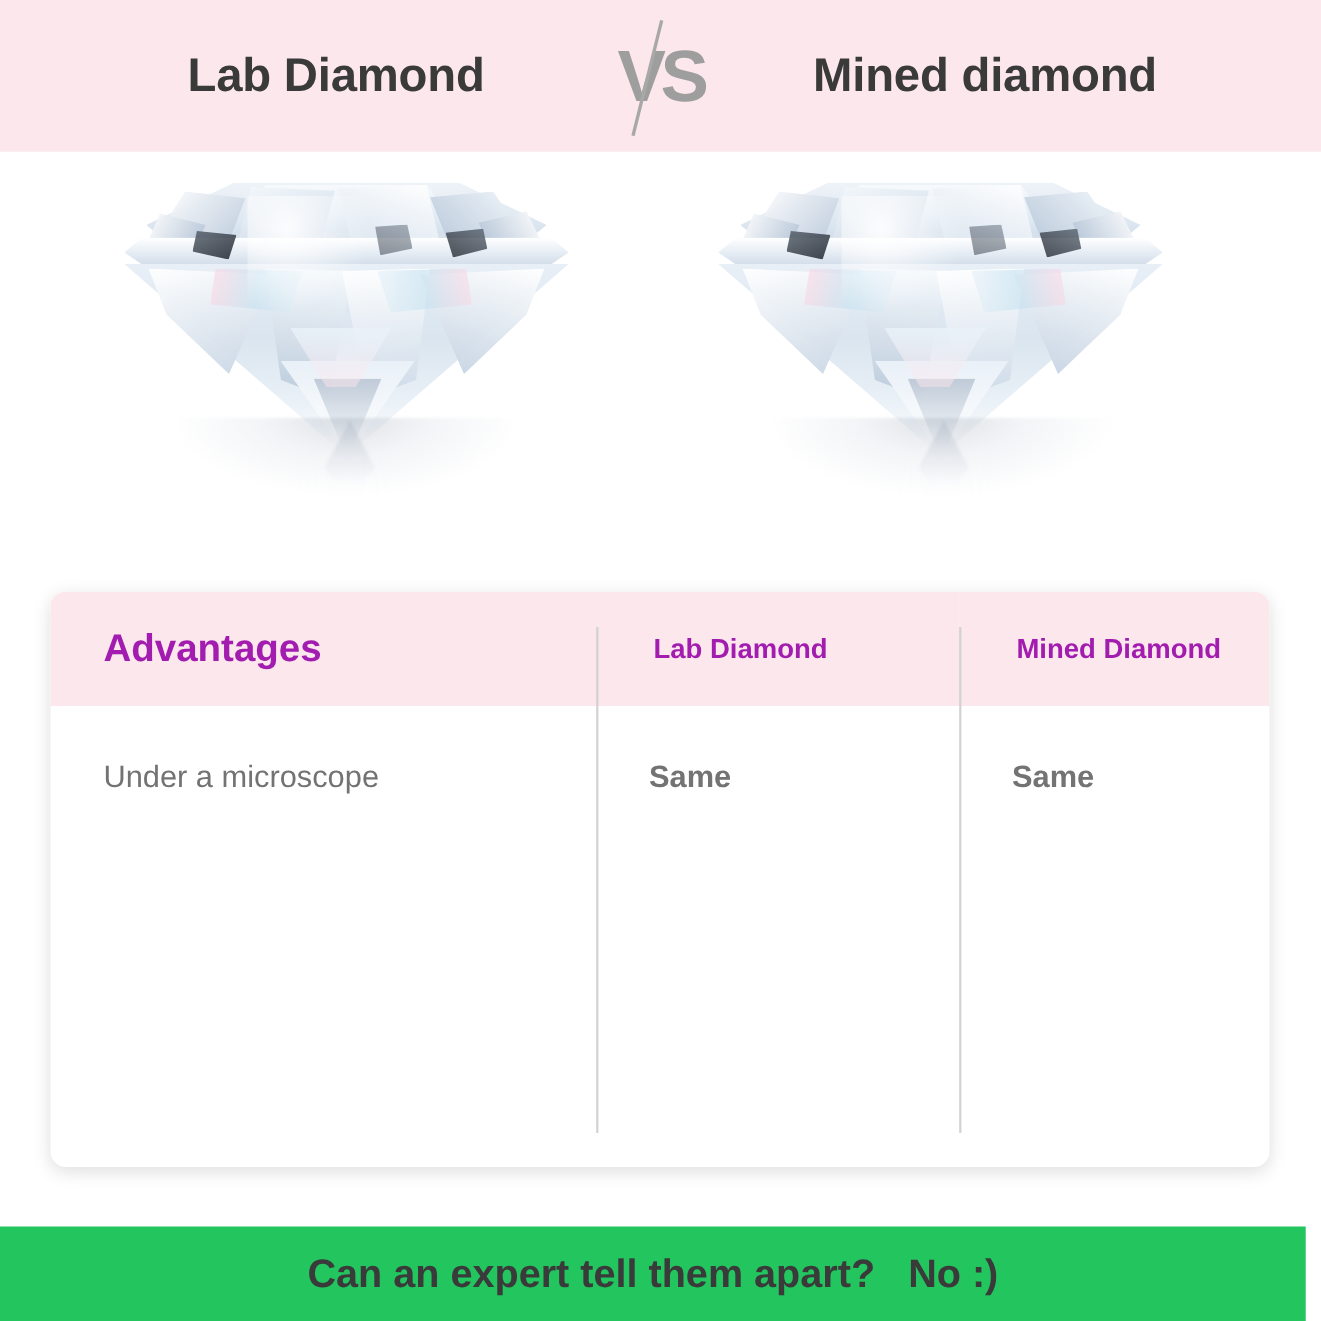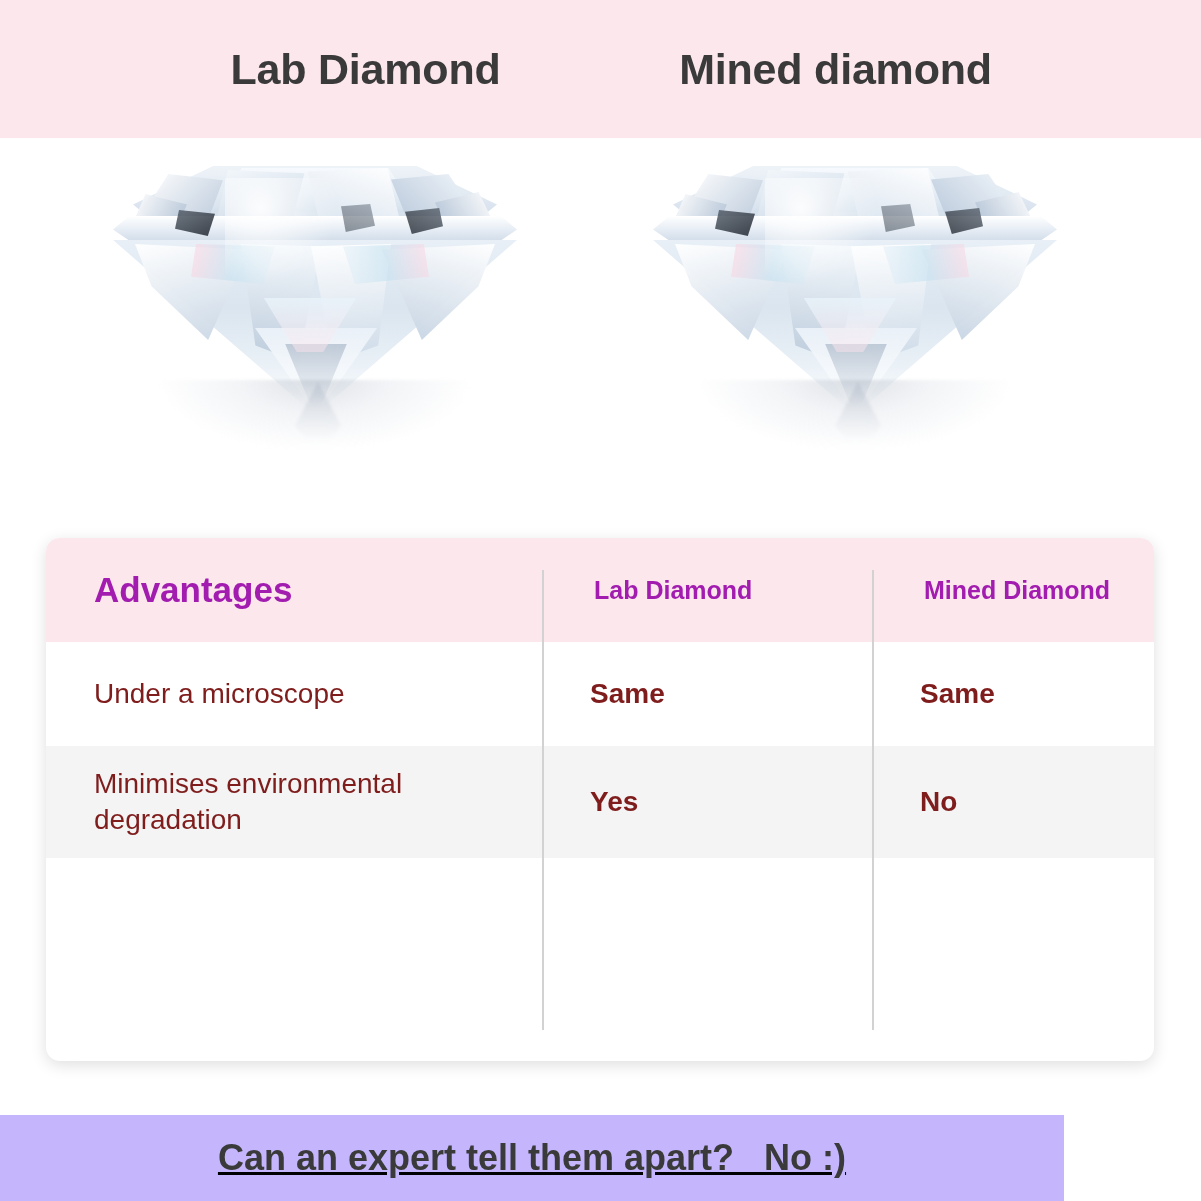--- a/index.html
+++ b/index.html
@@ -253,23 +253,23 @@
   }
   .th-adv { font-size: 35px; }
   .th-lab, .th-min { font-size: 25px; padding-left: 52px !important; }
 
   .table tbody tr { background: #ffffff; }
   .table tbody tr.alt { background: #f4f4f4; }
 
   .table tbody td {
     height: 104px;
     vertical-align: middle;
-    padding: 0 0 0 48px;
+    padding: 12px 0 0 48px;
     font-size: 28px;
-    color: #7f1d1d;
+    color: #737373;
     line-height: 1.28;
   }
   .table tbody tr.tall td { height: 112px; }
 
   td.val {
     padding-left: 52px;
     font-weight: bold;
     font-size: 28px;
   }
   .pos { color: #5fa614; }
@@ -285,44 +285,47 @@
     pointer-events: none;
   }
   .vdiv.one { left: 496px; }
   .vdiv.two { left: 826px; }
 
   
   .footer-band {
     position: absolute;
     left: 0;
     top: 1115px;
-    width: 1064px;
+    width: 1187px;
     height: 86px;
-    background: #c4b5fd;
+    background: #22c55e;
     display: flex;
     align-items: center;
     justify-content: center;
-    text-decoration: underline;
   }
   .footer-text {
     font-size: 36px;
     font-weight: bold;
     color: #3a3a3a;
     white-space: pre;
   }
 </style>
 </head>
 <body>
 
 <div class="header-band">
   <div class="header-inner">
     <div class="hdr-left">
       <span class="hdr-title">Lab Diamond</span>
     </div>
 
+    <div class="vs-wrap">
+      <span class="vs-text">VS</span>
+      <span class="vs-slash"></span>
+    </div>
 
     <div class="hdr-right">
       <span class="hdr-title">Mined diamond</span>
     </div>
   </div>
 </div>
 
 <div class="diamond-area">
 
   <div class="diamond-slot left">
@@ -398,25 +401,20 @@
         <th class="th-lab">Lab Diamond</th>
         <th class="th-min">Mined Diamond</th>
       </tr>
     </thead>
     <tbody>
       <tr>
         <td>Under a microscope</td>
         <td class="val pos">Same</td>
         <td class="val pos">Same</td>
       </tr>
-      <tr class="alt tall">
-        <td>Minimises environmental degradation</td>
-        <td class="val pos">Yes</td>
-        <td class="val neg">No</td>
-      </tr>
     </tbody>
   </table>
 
   <div class="vdiv one"></div>
   <div class="vdiv two"></div>
 </div>
 
 <div class="footer-band">
   <span class="footer-text">Can an expert tell them apart?   No :)</span>
 </div>

